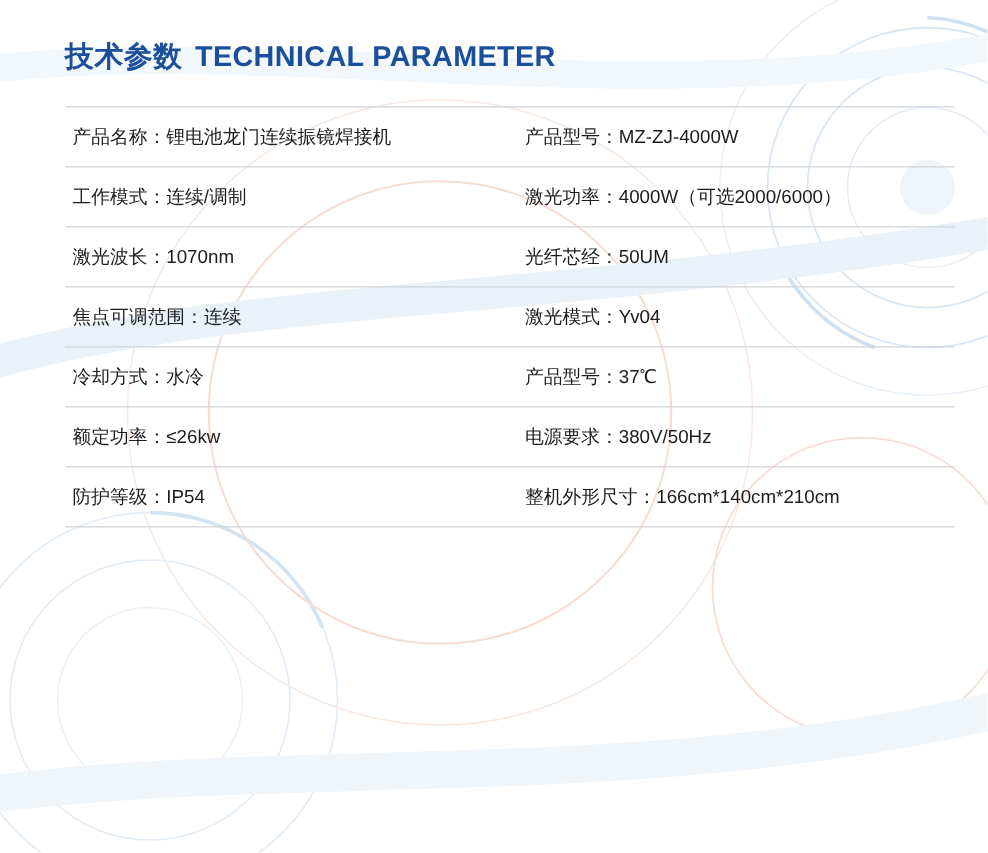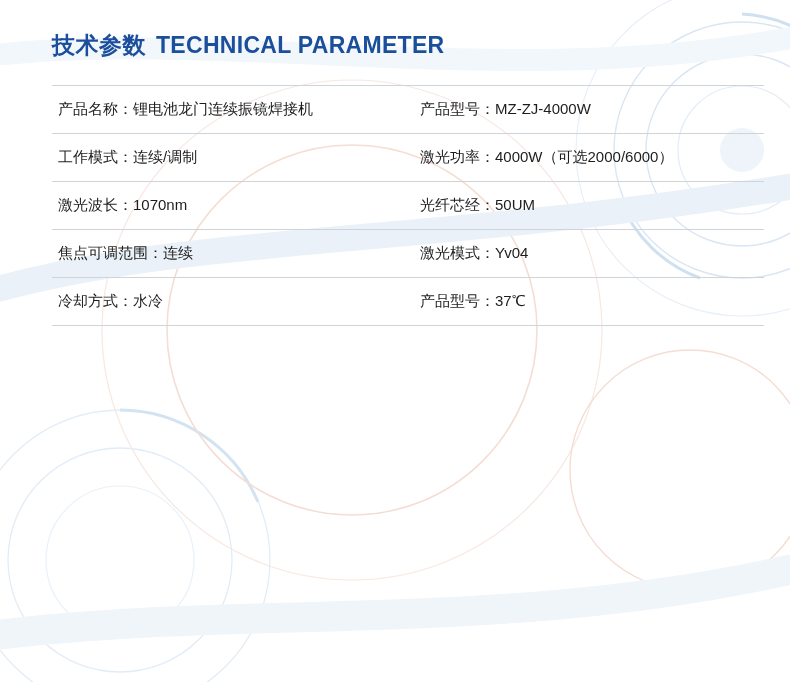--- a/index.html
+++ b/index.html
@@ -168,16 +168,32 @@
         </td>
       </tr>
       <tr>
         <td class="col-left">
           <span class="cell-label">冷却方式：</span><span class="cell-value">水冷</span>
         </td>
         <td class="col-right">
           <span class="cell-label">产品型号：</span><span class="cell-value">37℃</span>
         </td>
       </tr>
+      <tr>
+        <td class="col-left">
+          <span class="cell-label">额定功率：</span><span class="cell-value">≤26kw</span>
+        </td>
+        <td class="col-right">
+          <span class="cell-label">电源要求：</span><span class="cell-value">380V/50Hz</span>
+        </td>
+      </tr>
+      <tr>
+        <td class="col-left">
+          <span class="cell-label">防护等级：</span><span class="cell-value">IP54</span>
+        </td>
+        <td class="col-right">
+          <span class="cell-label">整机外形尺寸：</span><span class="cell-value">166cm*140cm*210cm</span>
+        </td>
+      </tr>
     </tbody>
   </table>
 
 </div>
 
 </body></html>

